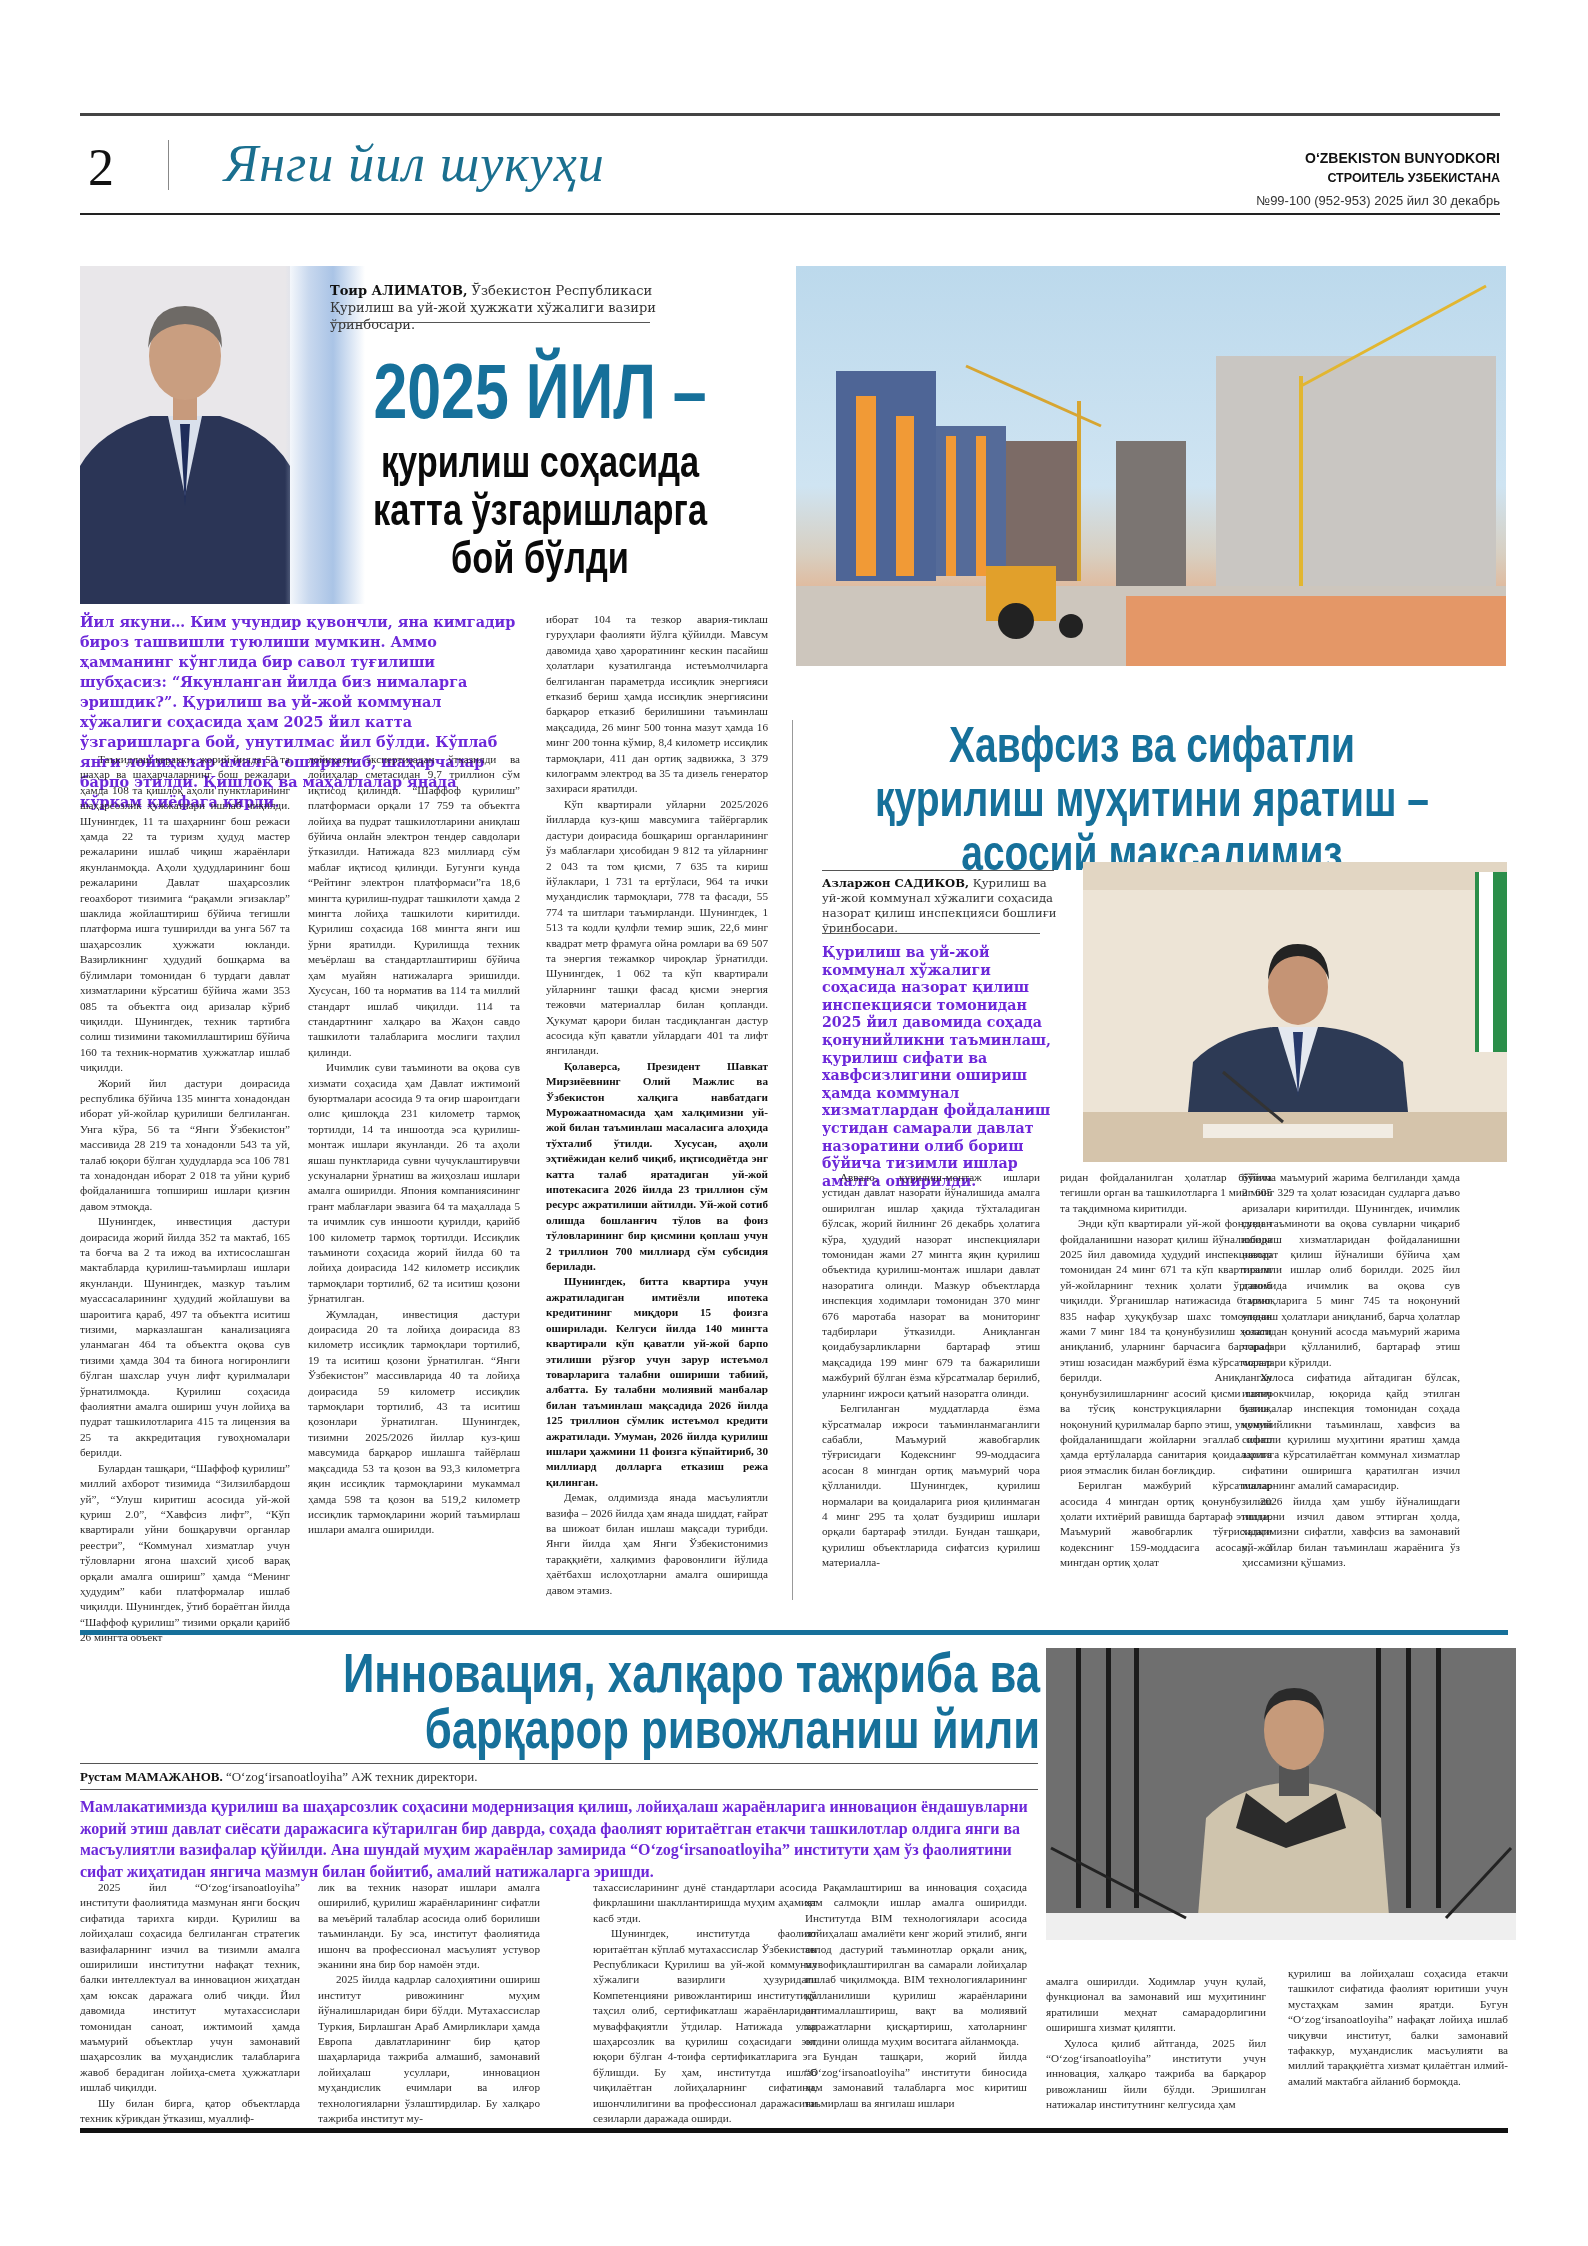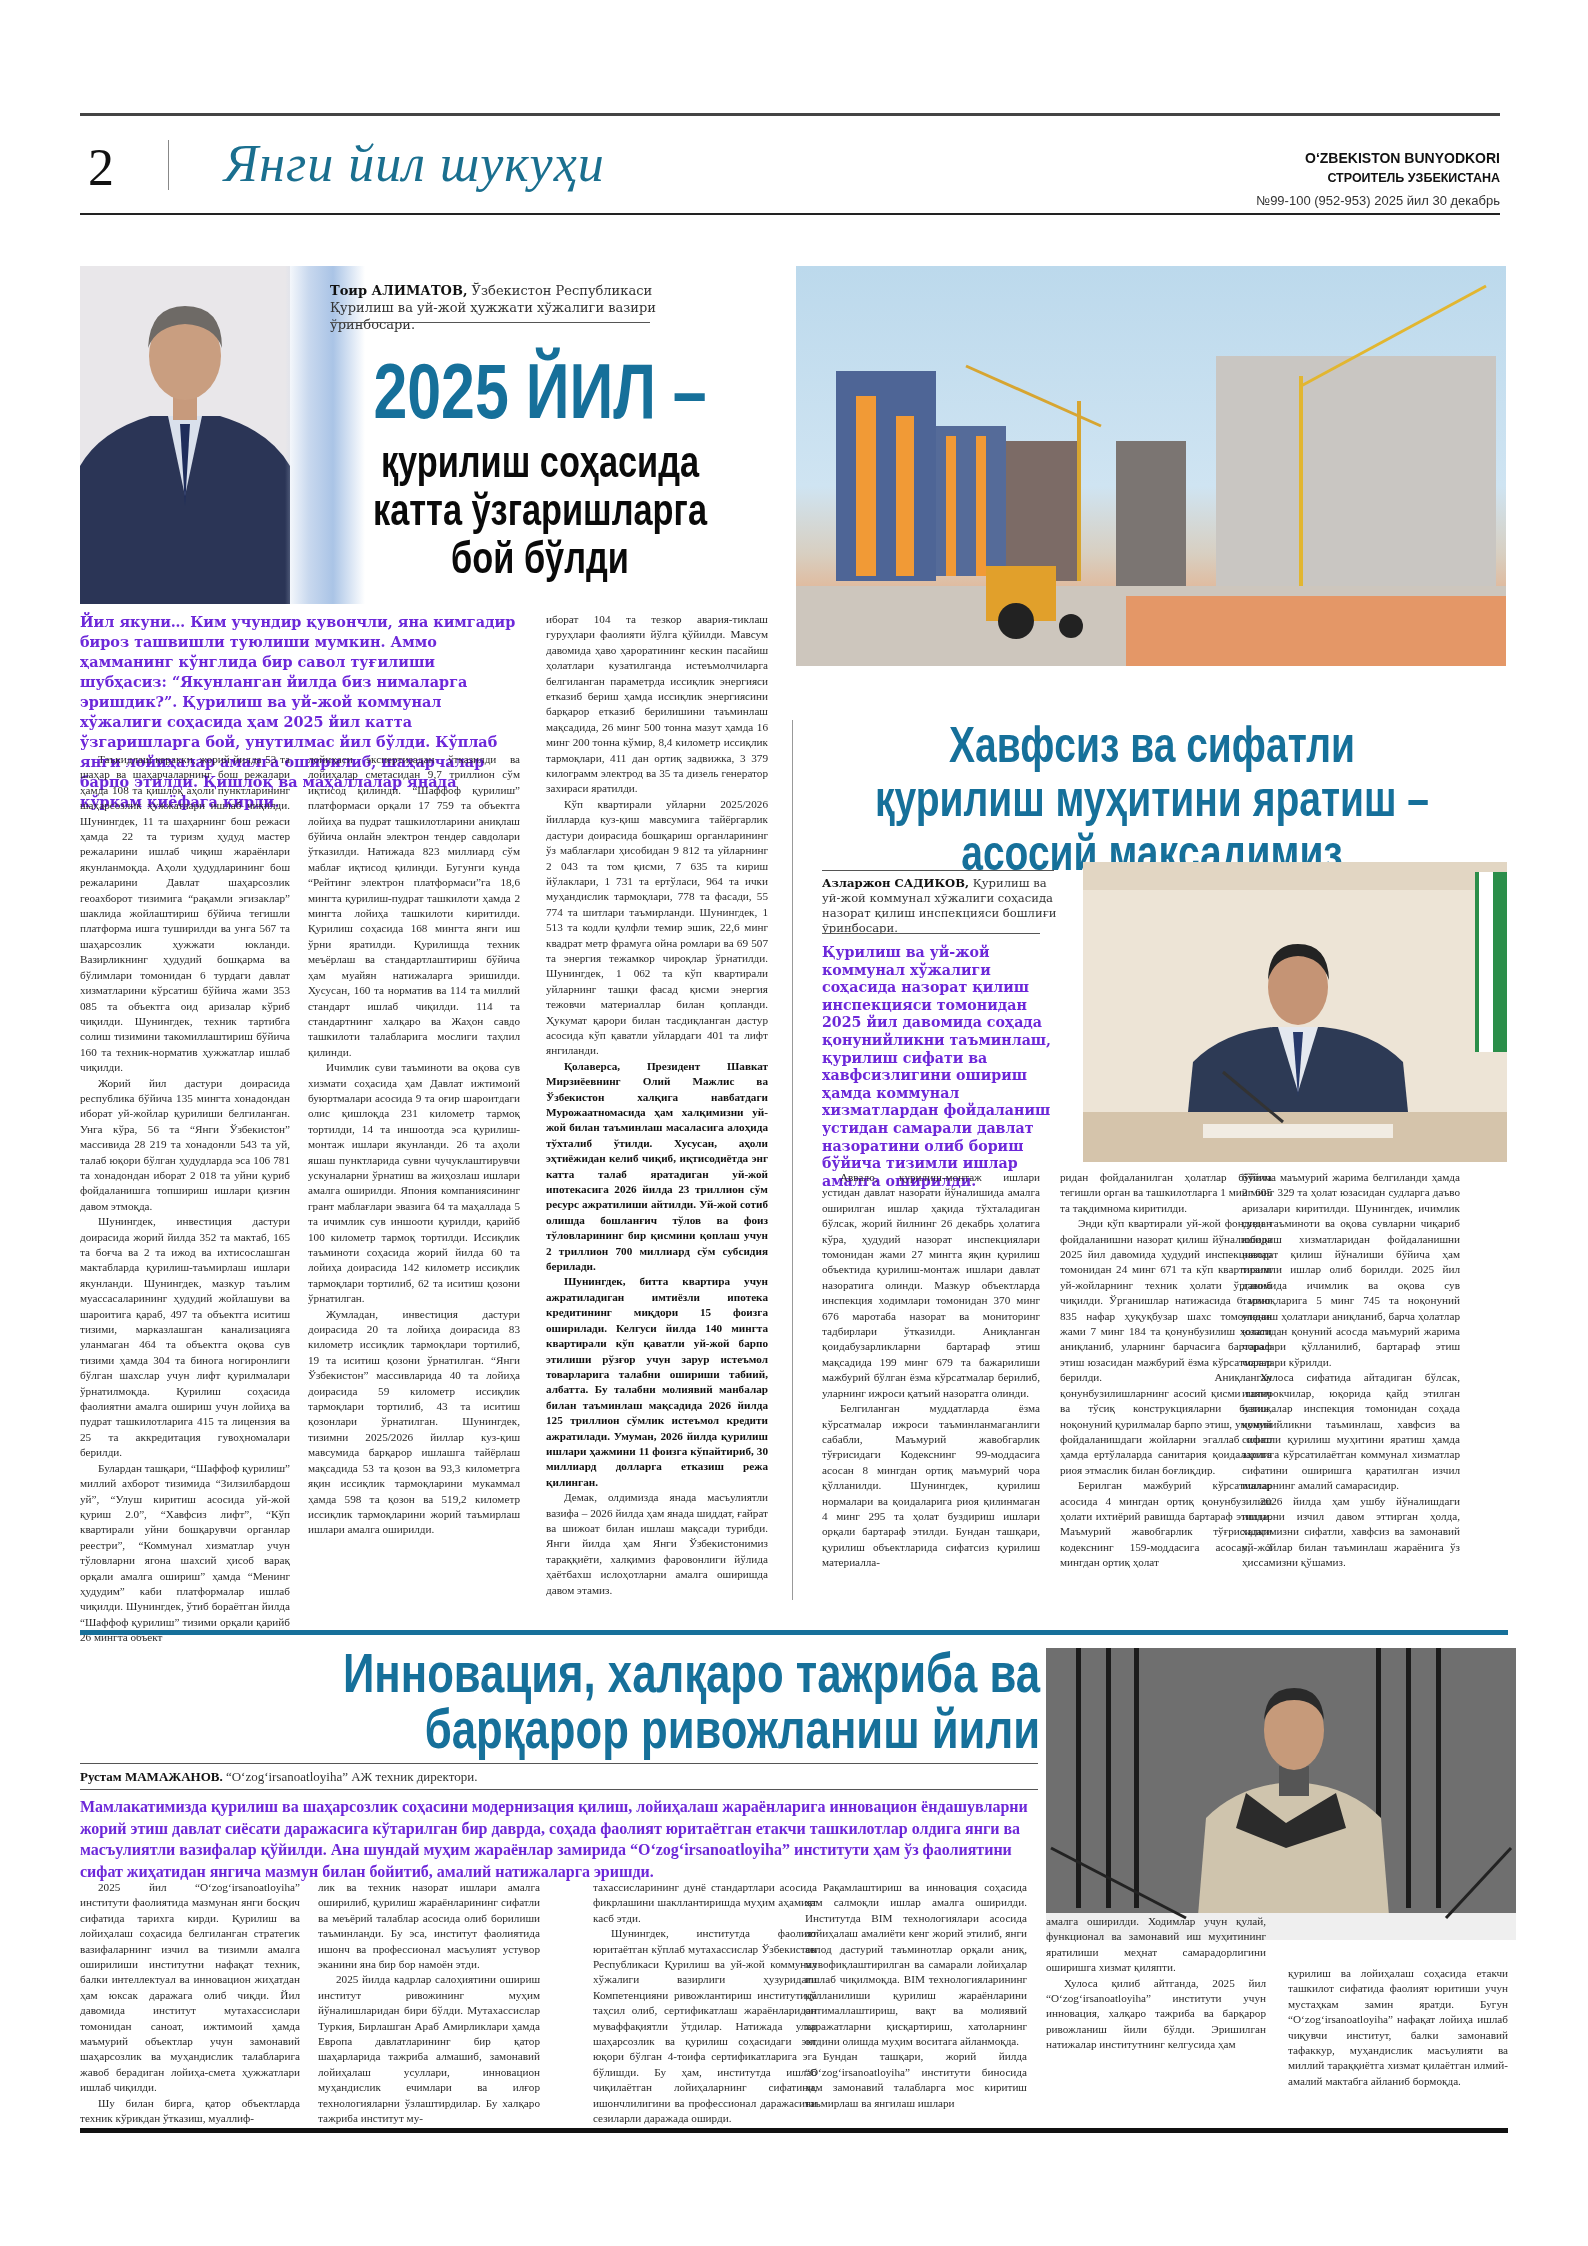--- a/index.html
+++ b/index.html
@@ -207,21 +207,21 @@
   <p>2025 йилда кадрлар салоҳиятини ошириш институт ривожининг муҳим йўналишларидан бири бўлди. Мутахассислар Туркия, Бирлашган Араб Амирликлари ҳамда Европа давлатларининг бир қатор шаҳарларида тажриба алмашиб, замонавий лойиҳалаш усуллари, инновацион муҳандислик ечимлари ва илғор технологияларни ўзлаштирдилар. Бу халқаро тажриба институт му-</p>
 </div>
 <div class="abs col" style="left:593px;top:1880px;width:224px">
   <p class="noind">тахассисларининг дунё стандартлари асосида фикрлашини шакллантиришда муҳим аҳамият касб этди.</p>
   <p>Шунингдек, институтда фаолият юритаётган кўплаб мутахассислар Ўзбекистон Республикаси Қурилиш ва уй-жой коммунал хўжалиги вазирлиги ҳузуридаги Компетенцияни ривожлантириш институтида таҳсил олиб, сертификатлаш жараёнларидан муваффақиятли ўтдилар. Натижада улар шаҳарсозлик ва қурилиш соҳасидаги энг юқори бўлган 4-тоифа сертификатларига эга бўлишди. Бу ҳам, институтда ишлаб чиқилаётган лойиҳаларнинг сифатини, ишончлилигини ва профессионал даражасини сезиларли даражада оширди.</p>
 </div>
 <div class="abs col" style="left:805px;top:1880px;width:222px">
   <p>Рақамлаштириш ва инновация соҳасида ҳам салмоқли ишлар амалга оширилди. Институтда BIM технологиялари асосида лойиҳалаш амалиёти кенг жорий этилиб, янги авлод дастурий таъминотлар орқали аниқ, мувофиқлаштирилган ва самарали лойиҳалар ишлаб чиқилмоқда. BIM технологияларининг қўлланилиши қурилиш жараёнларини оптималлаштириш, вақт ва молиявий харажатларни қисқартириш, хатоларнинг олдини олишда муҳим воситага айланмоқда.</p>
   <p>Бундан ташқари, жорий йилда “O‘zog‘irsanoatloyiha” институти биносида ҳам замонавий талабларга мос киритиш таъмирлаш ва янгилаш ишлари</p>
 </div>
-<div class="abs col" style="left:1046px;top:1914px;width:220px">
+<div class="abs col" style="left:1046px;top:1974px;width:220px">
   <p class="noind">амалга оширилди. Ходимлар учун қулай, функционал ва замонавий иш муҳитининг яратилиши меҳнат самарадорлигини оширишга хизмат қиляпти.</p>
   <p>Хулоса қилиб айтганда, 2025 йил “O‘zog‘irsanoatloyiha” институти учун инновация, халқаро тажриба ва барқарор ривожланиш йили бўлди. Эришилган натижалар институтнинг келгусида ҳам</p>
 </div>
 <div class="abs col" style="left:1288px;top:1966px;width:220px">
   <p class="noind">қурилиш ва лойиҳалаш соҳасида етакчи ташкилот сифатида фаолият юритиши учун мустаҳкам замин яратди. Бугун “O‘zog‘irsanoatloyiha” нафақат лойиҳа ишлаб чиқувчи институт, балки замонавий тафаккур, муҳандислик масъулияти ва миллий тараққиётга хизмат қилаётган илмий-амалий мактабга айланиб бормоқда.</p>
 </div>
 
 <div class="abs black-bar" style="left:80px;top:2128px;width:1428px"></div>
 
 </body></html>

